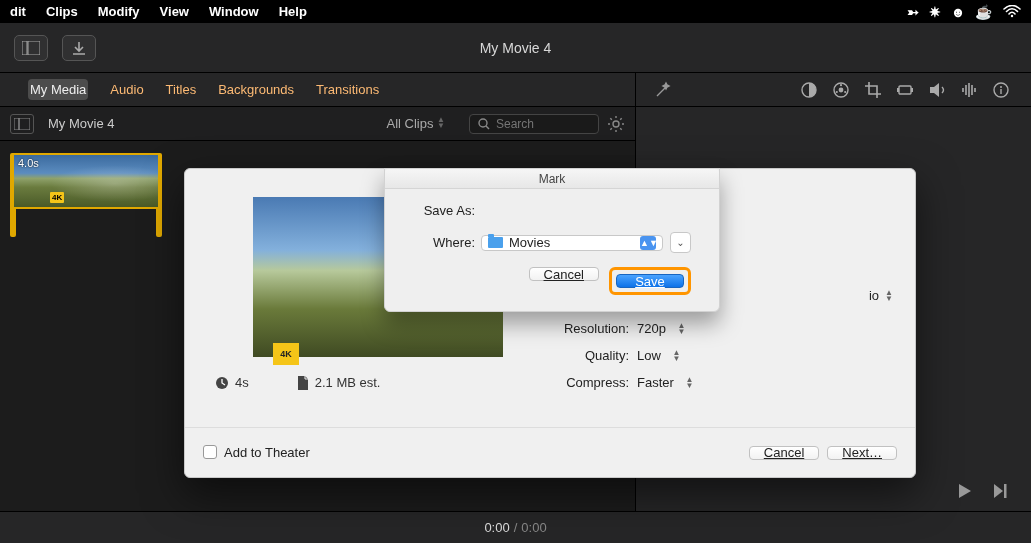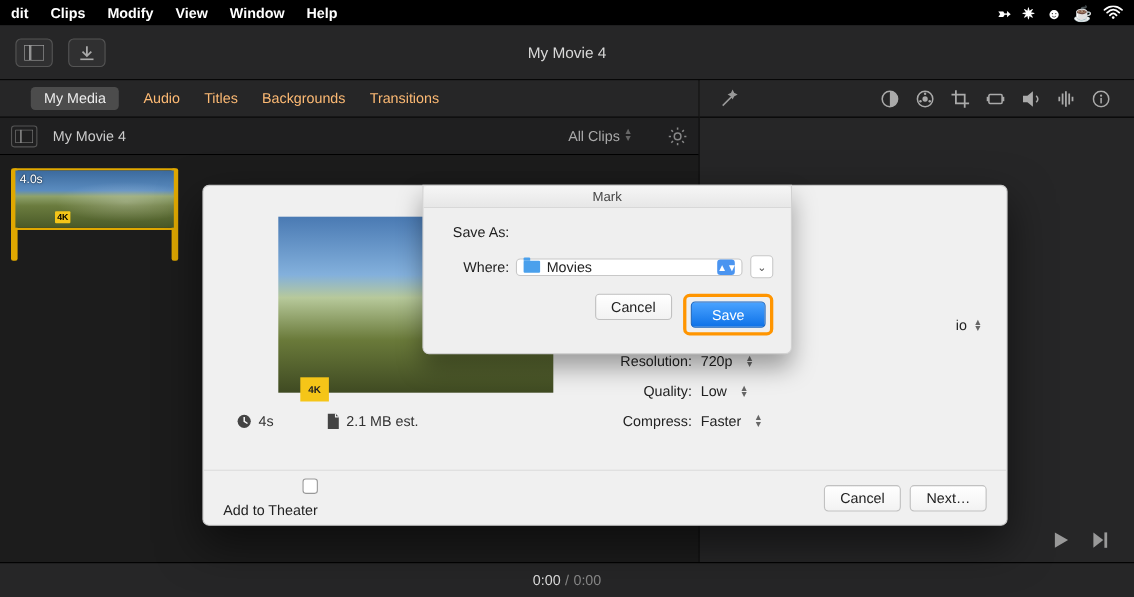--- a/index.html
+++ b/index.html
@@ -17,21 +17,21 @@
   .winbar .tbtn { width:34px; height:26px; border:1px solid #555; background:#303031; border-radius:5px; margin-left:14px; display:flex; align-items:center; justify-content:center; color:#aaa; }
   .winbar .title { flex:1; text-align:center; font-size:14px; color:#d8d8d8; }
 
   
   .main { position:absolute; top:73px; left:0; right:0; bottom:32px; display:flex; }
   .leftcol { width:636px; display:flex; flex-direction:column; border-right:1px solid #000; }
   .rightcol { flex:1; background:#262627; display:flex; flex-direction:column; }
 
   .tabs { height:34px; background:#262627; display:flex; align-items:center; gap:22px; padding-left:28px; border-bottom:1px solid #000; }
   .tabs span { color:#fdba74; font-size:13px; }
-  .tabs .pill { background:#4c4c4c; color:#eee; padding:3px 12px; border-radius:4px; }
+  .tabs .pill { background:#4c4c4c; color:#eee; padding:3px 2px; border-radius:4px; }
 
   .subhdr { height:34px; background:#1f1f20; display:flex; align-items:center; padding:0 10px; color:#ccc; border-bottom:1px solid #000; }
   .subhdr .sq { width:24px; height:20px; border:1px solid #555; border-radius:3px; margin-right:14px; display:flex; align-items:center; justify-content:center; }
   .subhdr .proj { flex:1; }
   .subhdr .clips { color:#aaa; margin-right:24px; }
   .subhdr .srch { display:flex; align-items:center; background:#1a1a1a; border:1px solid #444; border-radius:4px; padding:2px 8px; gap:6px; width:130px; }
   .subhdr .srch input { background:transparent; border:none; color:#888; font-size:12px; width:90px; outline:none; }
   .subhdr .gear { margin-left:8px; color:#888; }
 
   .library { flex:1; background:#1c1c1c; padding:12px; }
@@ -64,30 +64,30 @@
   .pmeta .it { display:flex; align-items:center; gap:6px; font-size:13px; }
 
   .opts { flex:1; padding-top:4px; }
   .orow { display:flex; align-items:center; margin-bottom:12px; font-size:13px; }
   .orow label { width:90px; text-align:right; margin-right:8px; color:#222; }
   .sel { display:inline-flex; align-items:center; gap:4px; }
   .peek-title { font-size:22px; color:#222; }
   .peek-desc { font-size:13px; color:#333; }
 
   .dlgftr { height:50px; border-top:1px solid #ddd; display:flex; align-items:center; padding:0 18px; }
-  .dlgftr .chk { display:flex; align-items:flex-end; gap:7px;flex-direction:column; }
+  .dlgftr .chk { display:flex; align-items:flex-start; gap:7px; }
   .dlgftr .chk .box { width:14px; height:14px; border:1px solid #999; border-radius:3px; background:#fff; }
   .pushr { flex:1; }
-  .macbtn { min-width:68px; height:24px; padding:0 14px; border:1px solid #c1c1c1; border-radius:4px; background:linear-gradient(#fff,#f2f2f2); font-size:13px; color:#222; display:inline-flex; align-items:center; justify-content:center; margin-left:8px; }
+  .macbtn { min-width:68px; height:14px; padding:0 14px; border:1px solid #c1c1c1; border-radius:4px; background:linear-gradient(#fff,#f2f2f2); font-size:13px; color:#222; display:inline-flex; align-items:center; justify-content:center; margin-left:8px;text-decoration:underline; }
   .macbtn.primary { background:linear-gradient(#4aa3ff,#0e72e8); color:#fff; border-color:#1865c0; }
 
   
   .savewrap { position:absolute; top:168px; left:384px; width:336px; background:#efefef; border:1px solid #d2d2d2; border-radius:0 0 6px 6px; box-shadow:0 12px 22px rgba(0,0,0,.35); color:#222; }
   .savewrap .titlebar { height:20px; background:linear-gradient(#f6f6f6,#e7e7e7); border-bottom:1px solid #d5d5d5; text-align:center; font-size:12px; color:#444; line-height:20px; border-radius:4px 4px 0 0; }
-  .savewrap .inner { padding:14px 16px 16px; }
+  .savewrap .inner { padding:14px 28px 16px; }
   .srow { display:flex; align-items:center; margin-bottom:14px; }
   .srow label { width:62px; text-align:right; margin-right:6px; font-size:13px; }
   .srow input[type=text] { flex:1; height:22px; border:3px solid #6fa6e8; outline:1px solid #bcd3ef; border-radius:1px; padding:0 5px; font-size:13px; background:#b6d1f4; color:#11315e; }
   .whereSel { flex:1; height:16px; border:1px solid #c8c8c8; border-radius:4px; background:#fff; display:flex; align-items:center; padding:0 6px; font-size:13px; gap:6px; }
   .whereSel .cap { margin-left:auto; width:16px; text-align:center; background:#4a94f0; color:#fff; border-radius:3px; font-size:9px; padding:2px 0; }
   .expand { width:21px; height:21px; border:1px solid #c8c8c8; border-radius:4px; background:#fff; margin-left:7px; display:flex; align-items:center; justify-content:center; font-size:10px; color:#555; }
   .sbtns { display:flex; justify-content:flex-end; gap:10px; }
   .hilite { padding:4px; border:3px solid #ff9500; border-radius:6px; display:inline-flex; }
   .folder-icon { width:15px; height:11px; background:#4aa0ec; border-radius:1px; position:relative; }
   .folder-icon::before { content:""; position:absolute; top:-3px; left:0; width:6px; height:3px; background:#4aa0ec; border-radius:1px 1px 0 0; }
@@ -149,20 +149,29 @@
     </div>
     <div class="subhdr">
       <div class="sq">
         <svg width="16" height="12" viewBox="0 0 16 12">
             <rect x="0" y="0" width="5" height="12" stroke="#888" fill="none"></rect>
             <rect x="5" y="0" width="11" height="12" stroke="#888" fill="none"></rect>
           </svg>
       </div>
       <div class="proj">My Movie 4</div>
       <div class="clips"><span>All Clips</span> <span class="updn">▲<br>▼</span></div>
+      <div class="srch">
+        <span>
+          <svg width="12" height="12" viewBox="0 0 12 12">
+              <circle cx="5" cy="5" r="4" stroke="#888" fill="none" stroke-width="1.4"></circle>
+              <line x1="8" y1="8" x2="11" y2="11" stroke="#888" stroke-width="1.4"></line>
+            </svg>
+        </span>
+        <input type="text" placeholder="Search" style="">
+      </div>
       <div class="gear">
         <svg width="18" height="18" viewBox="0 0 18 18">
             <circle cx="9" cy="9" r="3" stroke="#888" fill="none" stroke-width="1.4"></circle>
             <g stroke="#888" stroke-width="1.4">
               <line x1="9" y1="1" x2="9" y2="3"></line>
               <line x1="9" y1="15" x2="9" y2="17"></line>
               <line x1="1" y1="9" x2="3" y2="9"></line>
               <line x1="15" y1="9" x2="17" y2="9"></line>
               <line x1="3.3" y1="3.3" x2="4.8" y2="4.8"></line>
               <line x1="13.2" y1="13.2" x2="14.7" y2="14.7"></line>

